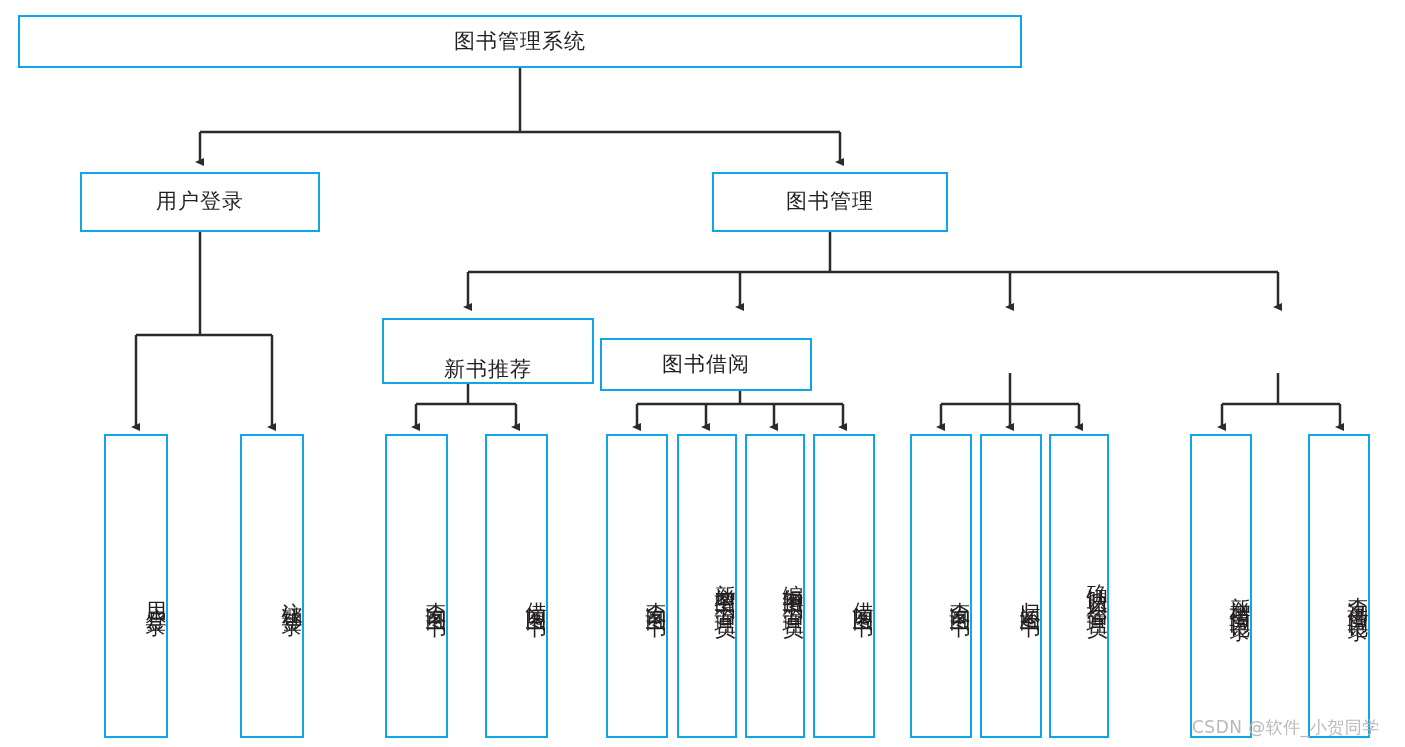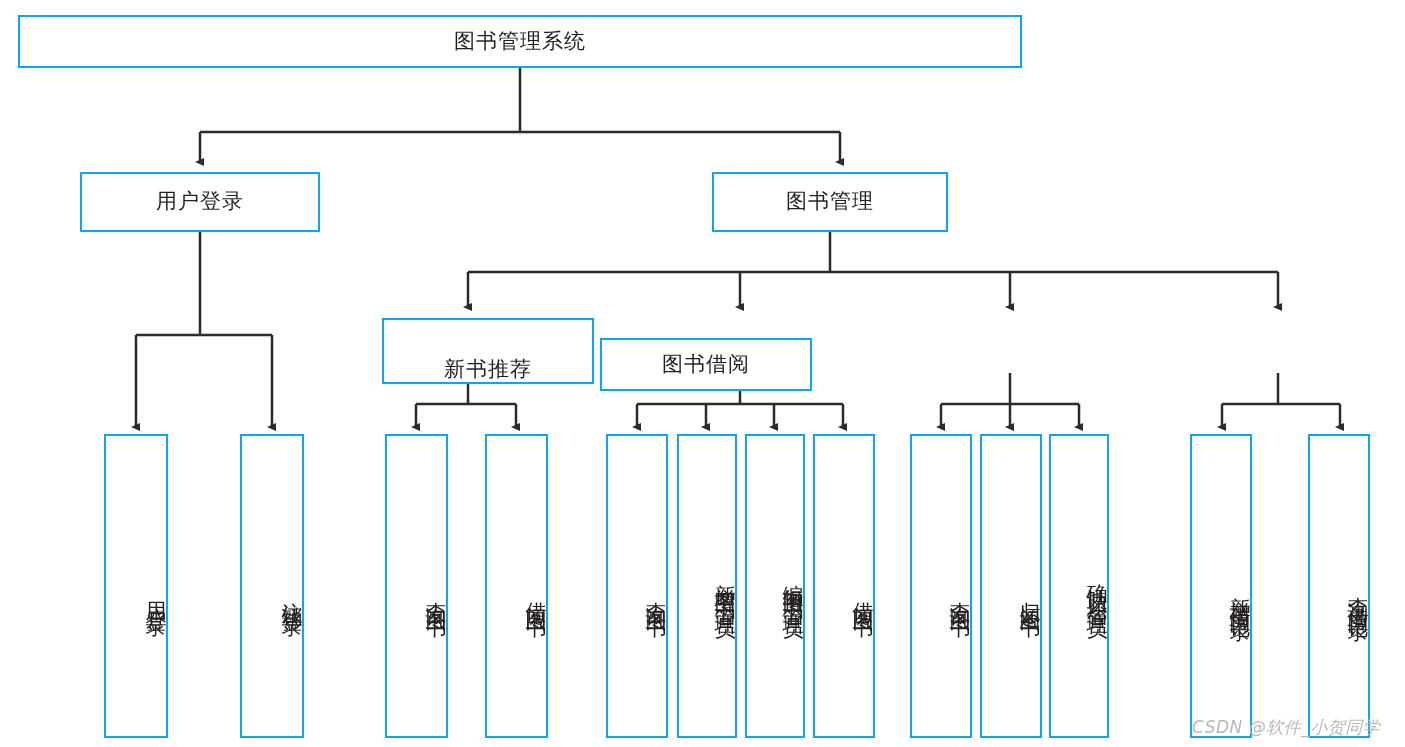--- a/index.html
+++ b/index.html
@@ -53,21 +53,20 @@
   }
   .node.vert.tall {
     padding-top: 6px;
   }
   .watermark {
     position: absolute;
     color: #b9b9b9;
     font-size: 17px;
     white-space: nowrap;
     letter-spacing: 0.5px;
-    font-style: italic;
   }
 </style>
 </head>
 <body>
 
 <div id="canvas">
 
   <svg id="wires" viewBox="0 0 1405 747" xmlns="http://www.w3.org/2000/svg">
     <defs>
       <marker id="arrow" markerWidth="10" markerHeight="10" refX="5" refY="5" orient="auto" markerUnits="userSpaceOnUse">

